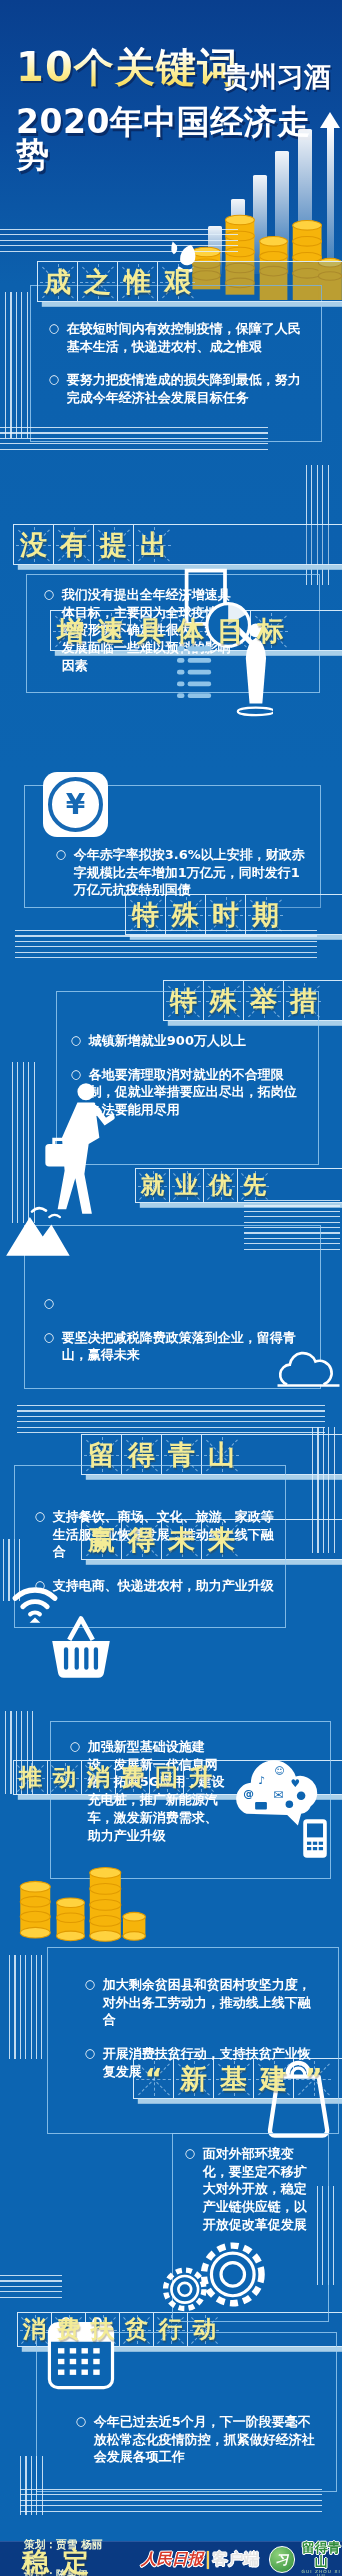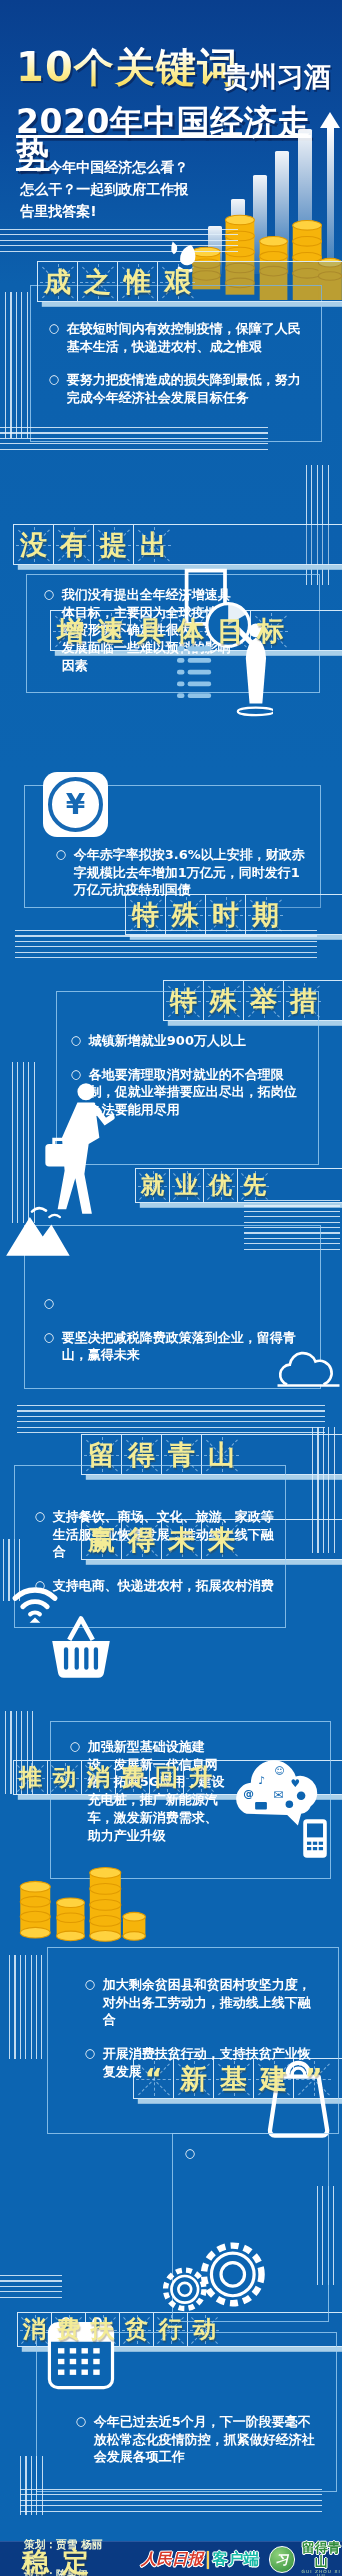--- a/index.html
+++ b/index.html
@@ -46,40 +46,40 @@
   .yenring{width:47px;height:47px;border:4.3px solid #1668b3;border-radius:50%;display:flex;align-items:center;justify-content:center;
            color:#1668b3;font-size:28px;font-weight:900;}
   
   #footer{position:absolute;left:0;top:2541px;width:343px;height:35px;background:#0a3a82;border-top:1.6px solid #29569f;
           display:flex;align-items:center;}
   .credits{margin-left:24px;font-size:10.7px;line-height:15px;color:#eef3d2;font-weight:600;}
   .pdlogo{margin-left:37px;display:flex;align-items:flex-start;white-space:nowrap;}
   .pd{font-size:15.5px;font-weight:900;font-style:italic;color:#d93a2b;
       text-shadow:-1.1px 0 #fff,1.1px 0 #fff,0 -1.1px #fff,0 1.1px #fff,-0.5px -0.5px #fff,0.5px 0.5px #fff,0.5px -0.5px #fff,-0.5px 0.5px #fff;}
   .pdsep{font-size:17px;font-weight:900;color:#ffd34d;margin:0 1.6px;text-shadow:0 0 1.1px #fff;}
-  .pdclient{font-size:15.5px;font-weight:900;color:#14b8a6;
+  .pdclient{font-size:15.5px;font-weight:900;color:#e5e5e5;
       text-shadow:-1.1px 0 #fff,1.1px 0 #fff,0 -1.1px #fff,0 1.1px #fff,-0.5px -0.5px #fff,0.5px 0.5px #fff,0.5px -0.5px #fff,-0.5px 0.5px #fff;}
   .xijiu{margin-left:9.6px;display:flex;align-items:center;}
   .xjcircle{width:24.6px;height:24.6px;border-radius:50%;border:1.1px solid #fff;flex:none;
             background:radial-gradient(circle at 35% 30%,#8ed17a,#2e8b3a);display:flex;align-items:center;justify-content:center;
             color:#fff;font-size:13px;font-weight:900;font-style:italic;}
   .xjtext{margin-left:4.3px;text-align:center;}
   .xjname{font-size:13px;font-weight:900;color:#2e8b3a;line-height:1.1;
       text-shadow:-1.1px 0 #fff,1.1px 0 #fff,0 -1.1px #fff,0 1.1px #fff,-0.5px -0.5px #fff,0.5px 0.5px #fff,0.5px -0.5px #fff,-0.5px 0.5px #fff;}
   .xjlatin{font-size:4.3px;letter-spacing:1.1px;color:#bfe3b0;line-height:1;}
   svg{display:block;}
 </style>
 </head>
 <body>
 
 <div id="page">
 
   <div class="abs t-key" style="left:16px;top:47px;">10个关键词</div>
   <div class="abs t-rest" style="left:223px;top:63px;">贵州习酒</div>
-  <div class="abs t-line2" style="left:16px;top:105px;text-decoration:underline;">2020年中国经济走势</div>
+  <div class="abs t-line2" style="left:16px;top:105px;">2020年中国经济走势</div>
 
   <div class="abs" style="left:208px;top:113px;width:135px;height:161px;">
     <div class="bar" style="left:0px;width:14px;height:48px;"></div>
     <div class="bar" style="left:22.5px;width:14px;height:75px;"></div>
     <div class="bar" style="left:45px;width:14px;height:99px;"></div>
     <div class="bar" style="left:67px;width:14px;height:123px;"></div>
     <div class="bar" style="left:90px;width:14px;height:145px;"></div>
     <div class="arrowbar" style="left:119px;height:146px;"></div>
     <div class="arrowhead" style="left:112px;top:-1.1px;"></div>
   </div>
@@ -104,21 +104,20 @@
         <ellipse cx="223" cy="70" rx="27" ry="9" fill="#ffd23f" stroke="#e09a00" stroke-width="2"></ellipse>
       <ellipse cx="223" cy="100" rx="27" ry="9" fill="none" stroke="#e09a00" stroke-width="2"></ellipse>
         <ellipse cx="223" cy="130" rx="27" ry="9" fill="none" stroke="#e09a00" stroke-width="2"></ellipse>
       <ellipse cx="223" cy="160" rx="27" ry="9" fill="none" stroke="#e09a00" stroke-width="2"></ellipse>
       <rect x="244" y="140" width="44" height="70" fill="#f6b40a"></rect>
         <ellipse cx="266" cy="140" rx="22" ry="8" fill="#ffd23f" stroke="#e09a00" stroke-width="2"></ellipse>
       <ellipse cx="266" cy="165" rx="22" ry="8" fill="none" stroke="#e09a00" stroke-width="2"></ellipse>
     </g>
   </svg>
 
-  <div class="abs intro" style="left:20.3px;top:156px;width:179px;">今年中国经济怎么看？怎么干？一起到政府工作报告里找答案!</div>
   <div class="abs hlines" style="left:0px;top:229px;width:238px;height:24.6px;"></div>
 
   <div>
     <div class="abs vlines" style="left:5.4px;top:292px;width:22.5px;height:146px;"></div>
     <div class="abs box" style="left:30px;top:285px;width:290px;height:155px;"></div>
     <div class="abs trow" style="left:37px;top:261px;">
         <div class="tile">
           <i class="g"></i>
           <b>成</b>
         </div>
@@ -409,21 +408,21 @@
           <b>升</b>
         </div>
       </div>
     <div class="abs bullets" style="left:35px;top:1508px;width:242px;">
         <div class="bullet">
           <span class="mk">○</span>
           <span class="tx">支持餐饮、商场、文化、旅游、家政等生活服务业恢复发展，推动线上线下融合</span>
         </div>
         <div class="bullet">
           <span class="mk">○</span>
-          <span class="tx">支持电商、快递进农村，拓展农村消费</span>
+          <span class="tx">支持电商、快递进农村，助力产业升级</span>
         </div>
       </div>
     <svg class="abs" style="left:10.7px;top:1579px;" width="48" height="47" viewBox="0 0 90 88">
       <path d="M8 36 a52 52 0 0 1 74 0" stroke="#fff" stroke-width="10" fill="none" stroke-linecap="round"></path>
       <path d="M22 52 a32 32 0 0 1 46 0" stroke="#fff" stroke-width="9" fill="none" stroke-linecap="round"></path>
       <path d="M36 66 a15 15 0 0 1 18 0" stroke="#fff" stroke-width="8" fill="none" stroke-linecap="round"></path>
       <path d="M45 72 l10 10 -20 0 Z" fill="#fff"></path>
     </svg>
     <svg class="abs" style="left:49px;top:1612px;" width="64" height="91" viewBox="0 0 120 170">
       <path d="M38 52 L60 12 L82 52" stroke="#fff" stroke-width="9" fill="none" stroke-linejoin="round"></path>
@@ -572,20 +571,21 @@
         </div>
         <div class="tile">
           <i class="g"></i>
           <b>定</b>
         </div>
       </div>
 
     <div class="abs bullets" style="left:185px;top:2145px;width:128px;">
         <div class="bullet">
           <span class="mk">○</span>
+          <span class="tx">面对外部环境变化，要坚定不移扩大对外开放，稳定产业链供应链，以开放促改革促发展</span>
         </div>
       </div>
     <svg class="abs" style="left:159px;top:2236px;" width="107" height="80" viewBox="0 0 200 150">
       <g stroke="#fff" fill="none">
         <circle cx="138" cy="72" r="54" stroke-width="12" stroke-dasharray="15 10"></circle>
         <circle cx="138" cy="72" r="40" stroke-width="6"></circle>
         <circle cx="138" cy="72" r="22" stroke-width="6"></circle>
         <circle cx="48" cy="100" r="36" stroke-width="10" stroke-dasharray="11 8"></circle>
         <circle cx="48" cy="100" r="25" stroke-width="5"></circle>
         <circle cx="48" cy="100" r="12" stroke-width="5"></circle>

